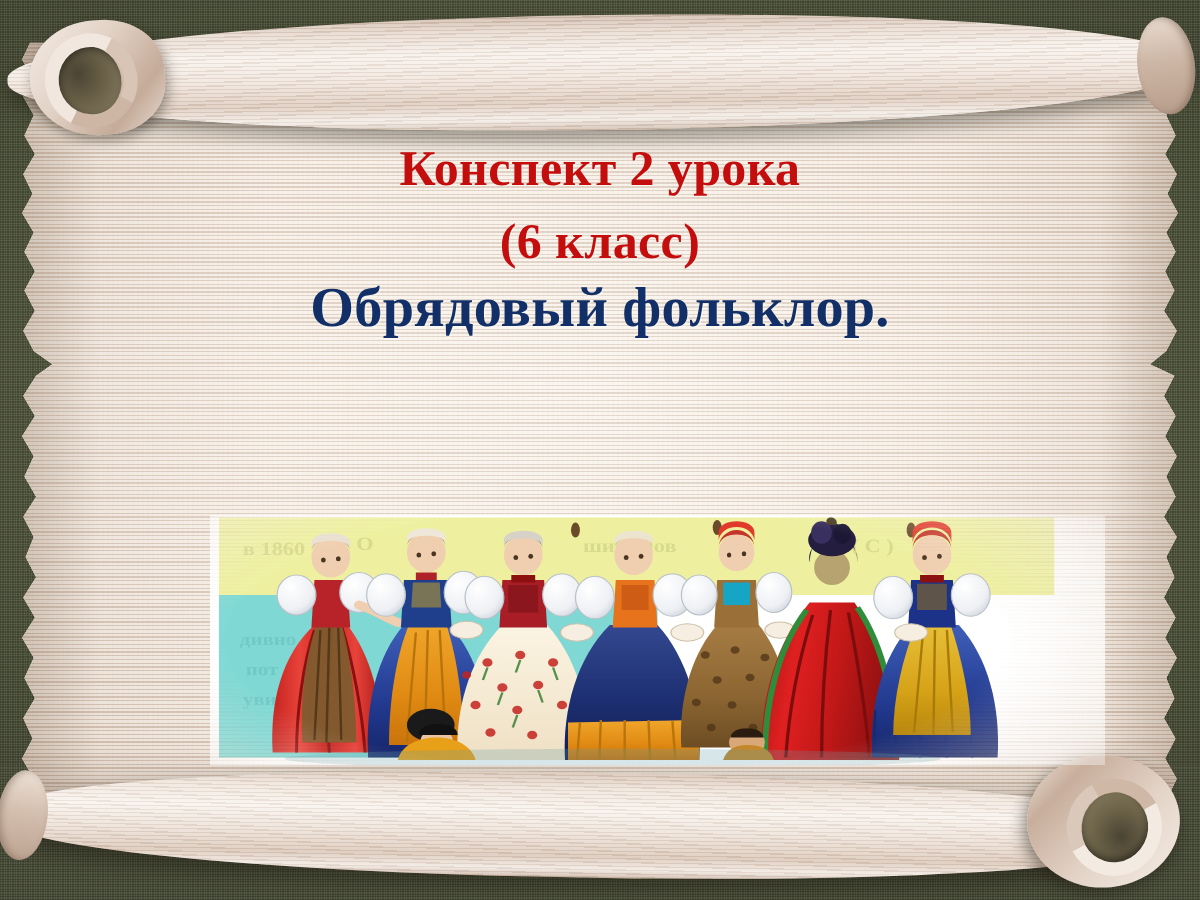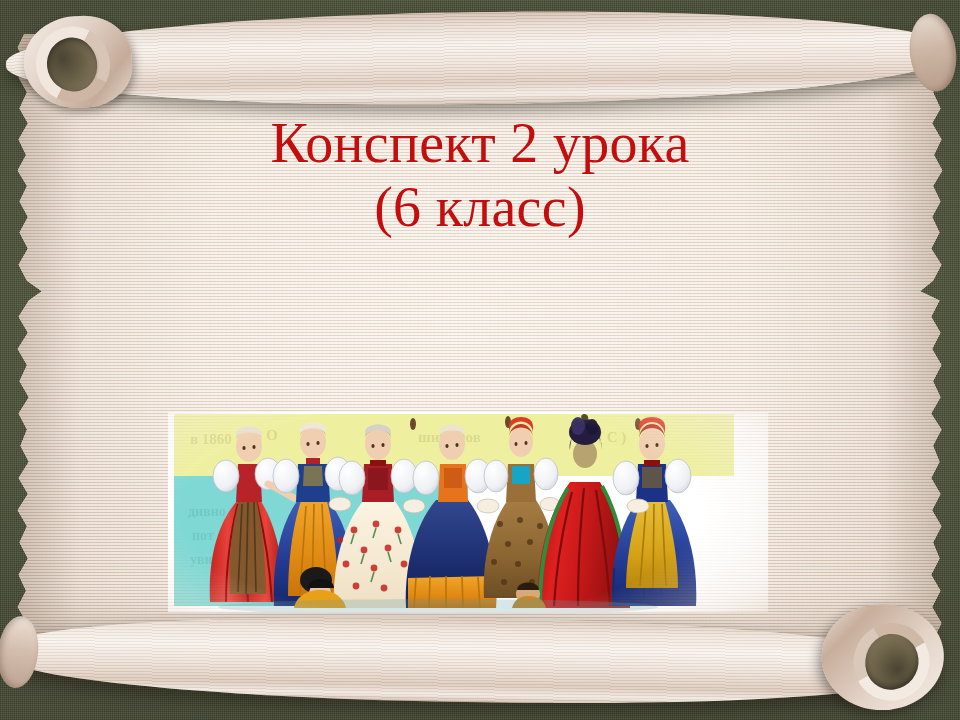--- a/index.html
+++ b/index.html
@@ -230,49 +230,49 @@
     position: absolute;
     left: 60px;
     top: 96px;
     width: 840px;
     text-align: center;
     z-index: 6;
   }
   .title-line {
     color: #c40d0d;
     font-family: "Liberation Serif", serif;
-    font-weight: normal;
-    font-size: 56px;
+    font-weight: bold;
+    font-size: 40px;
     line-height: 1.04;
     letter-spacing: 0.3px;
     text-shadow: 1px 1px 0 rgba(255,255,255,0.35);
     white-space: nowrap;
   }
   #title-line-1 { margin-top: 18px; }
-  #title-line-2 { margin-top: 6px; }
+  #title-line-2 { margin-top: 16px; }
 
   .subtitle-line {
     color: #123067;
     font-family: "Liberation Serif", serif;
     font-weight: bold;
     font-size: 45px;
     line-height: 1.06;
     letter-spacing: 0.2px;
     text-shadow: 1px 1px 0 rgba(255,255,255,0.35);
     white-space: nowrap;
   }
   #subtitle-line-1 { margin-top: 10px; }
   #subtitle-line-2 { margin-top: 0px; }
 
   
   #illustration {
     position: absolute;
     left: 168px;
     top: 412px;
-    width: 600px;
+    width: 716px;
     height: 200px;
     z-index: 5;
     
     -webkit-mask-image: radial-gradient(ellipse 78% 96% at 45% 50%, #000 55%, rgba(0,0,0,0.6) 78%, transparent 100%);
     mask-image: radial-gradient(ellipse 78% 96% at 45% 50%, #000 55%, rgba(0,0,0,0.6) 78%, transparent 100%);
   }
   #illustration svg { display:block; width:100%; height:100%; }
 </style>
 </head>
 <body>
@@ -299,20 +299,21 @@
   </div>
   <div id="bottom-curl">
     <div class="outer"></div>
     <div class="hole"></div>
     <div class="inner"></div>
   </div>
 
   <div id="content">
     <div id="title-line-1" class="title-line">Конспект 2 урока</div>
     <div id="title-line-2" class="title-line">(6 класс)</div>
+    <div id="subtitle-line-1" class="subtitle-line">Обрядовый фольклор.</div>
   </div>
 
   <div id="illustration">
     <svg viewBox="0 0 600 200" preserveAspectRatio="none">
       <defs>
         <linearGradient id="gRedSkirt" x1="0" y1="0" x2="1" y2="0">
           <stop offset="0%" stop-color="#c4231f"></stop>
             <stop offset="25%" stop-color="#e8433a"></stop>
           <stop offset="50%" stop-color="#c4231f"></stop>
             <stop offset="75%" stop-color="#e8433a"></stop>

